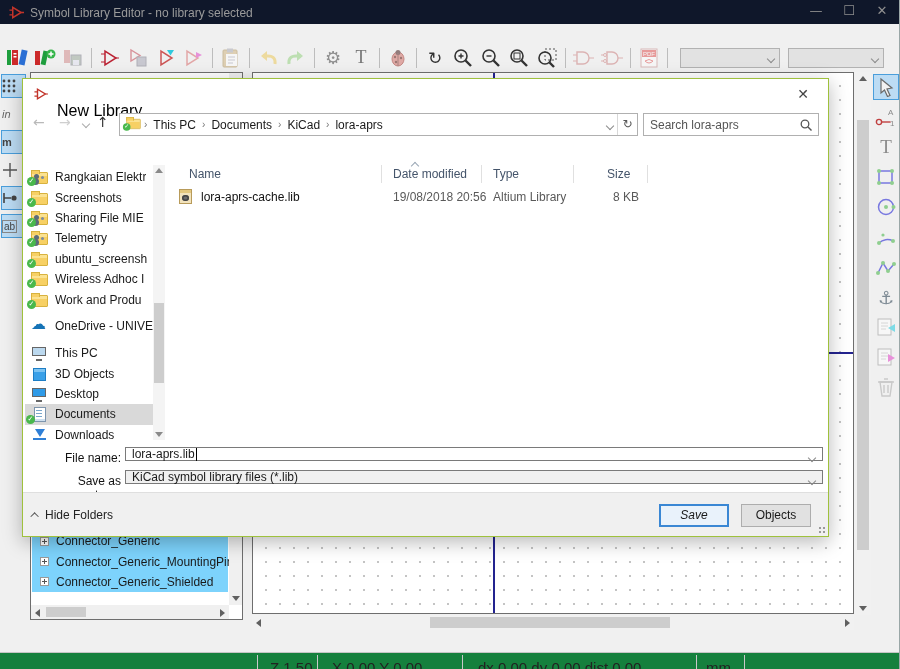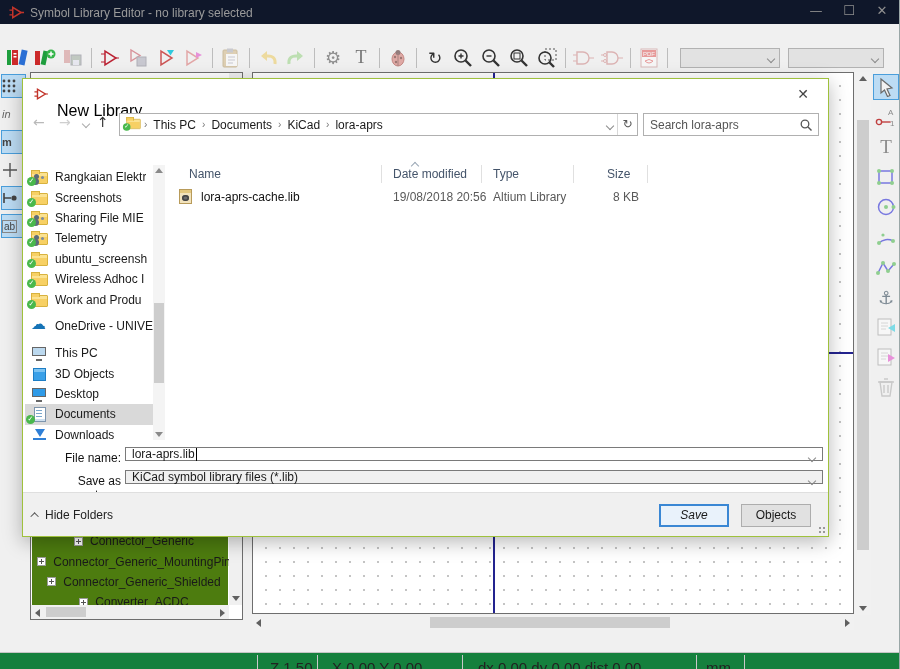--- a/index.html
+++ b/index.html
@@ -35,21 +35,21 @@
   .vbtn.sel { background:#bcdcf4; border-color:#4a9edb; }
 
   
   .right-toolbar { position:absolute; left:873px; top:74px; width:27px; display:flex; flex-direction:column; gap:4px; }
   .vbtn2 { width:26px; height:26px; display:flex; align-items:center; justify-content:center; border:1px solid transparent; }
   .vbtn2.sel { background:#bcdcf4; border-color:#4a9edb; }
 
   
   .tree-panel { position:absolute; left:30px; top:72px; width:213px; height:548px; background:#fff; border:1px solid #6e6e6e; overflow:hidden; }
   .tree-items { position:absolute; left:1px; top:458px; right:14px; }
-  .tree-row { height:20.4px; display:flex; align-items:center; background:#4d7c0f;justify-content:center; }
+  .tree-row { height:20.4px; display:flex; align-items:center; background:#7dd3fc; }
   .plusbox { width:9px; height:9px; border:1px solid #9a9a9a; margin-left:8px; position:relative; flex:none; background:#fff; }
   .plusbox::before { content:''; position:absolute; left:1px; right:1px; top:3px; height:1px; background:#555; }
   .plusbox::after  { content:''; position:absolute; top:1px; bottom:1px; left:3px; width:1px; background:#555; }
   .tree-label { margin-left:7px; white-space:nowrap; font-size:12px; }
   .tree-vscroll { position:absolute; right:0; top:0; width:13px; bottom:14px; background:#f0f0f0; }
   .tree-hscroll { position:absolute; left:0; right:13px; bottom:0; height:14px; background:#f0f0f0; }
   .arr { position:absolute; width:0; height:0; }
   .thumb { position:absolute; background:#cdcdcd; }
 
   
@@ -368,24 +368,20 @@
         <div class="tree-row">
           <span class="plusbox"></span>
           <span class="tree-label">Connector_Generic_MountingPin</span>
         </div>
 
         <div class="tree-row">
           <span class="plusbox"></span>
           <span class="tree-label">Connector_Generic_Shielded</span>
         </div>
 
-        <div class="tree-row">
-          <span class="plusbox"></span>
-          <span class="tree-label">Converter_ACDC</span>
-        </div>
 
     </div>
     <div class="tree-vscroll">
       <span class="arr" style="left:3px;bottom:4px;border-left:4px solid transparent;border-right:4px solid transparent;border-top:5px solid #606060;"></span>
     </div>
     <div class="tree-hscroll">
       <span class="arr" style="left:4px;top:4px;border-top:4px solid transparent;border-bottom:4px solid transparent;border-right:5px solid #606060;"></span>
       <span class="arr" style="right:4px;top:4px;border-top:4px solid transparent;border-bottom:4px solid transparent;border-left:5px solid #606060;"></span>
       <span class="thumb" style="left:15px;top:2px;width:40px;height:10px;"></span>
     </div>

